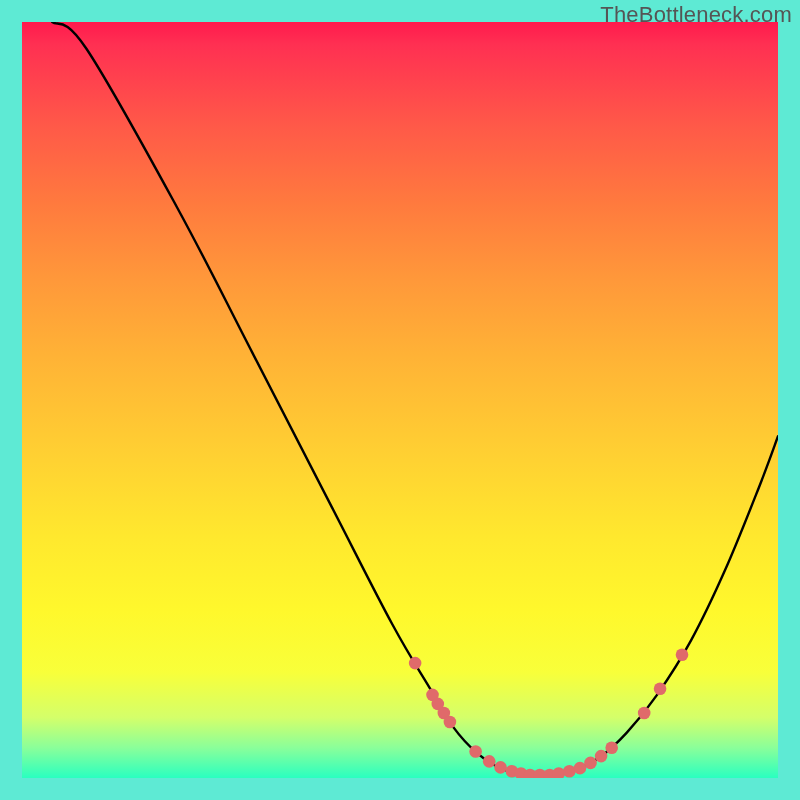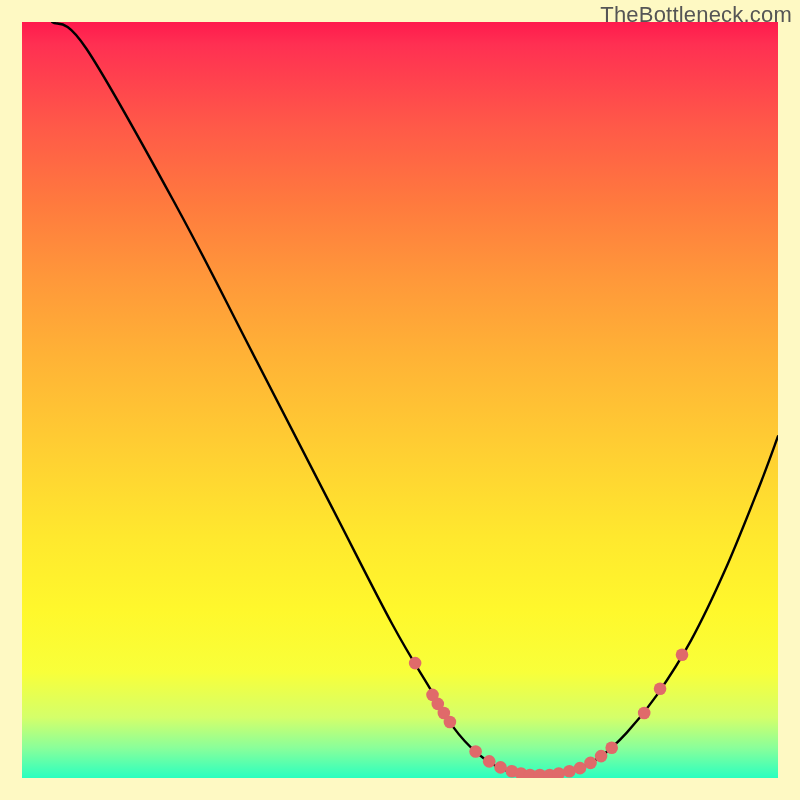--- a/index.html
+++ b/index.html
@@ -7,21 +7,21 @@
     padding: 0;
     width: 800px;
     height: 800px;
     overflow: hidden;
     font-family: Arial, Helvetica, sans-serif;
   }
   .chart-container {
     position: relative;
     width: 800px;
     height: 800px;
-    background: #fef9c3;
+    background: #5eead4;
   }
   .plot-area {
     position: absolute;
     left: 22px;
     top: 22px;
     width: 756px;
     height: 756px;
     background: linear-gradient(to bottom,
       #ff1a4d 0%,
       #ff3052 3%,

